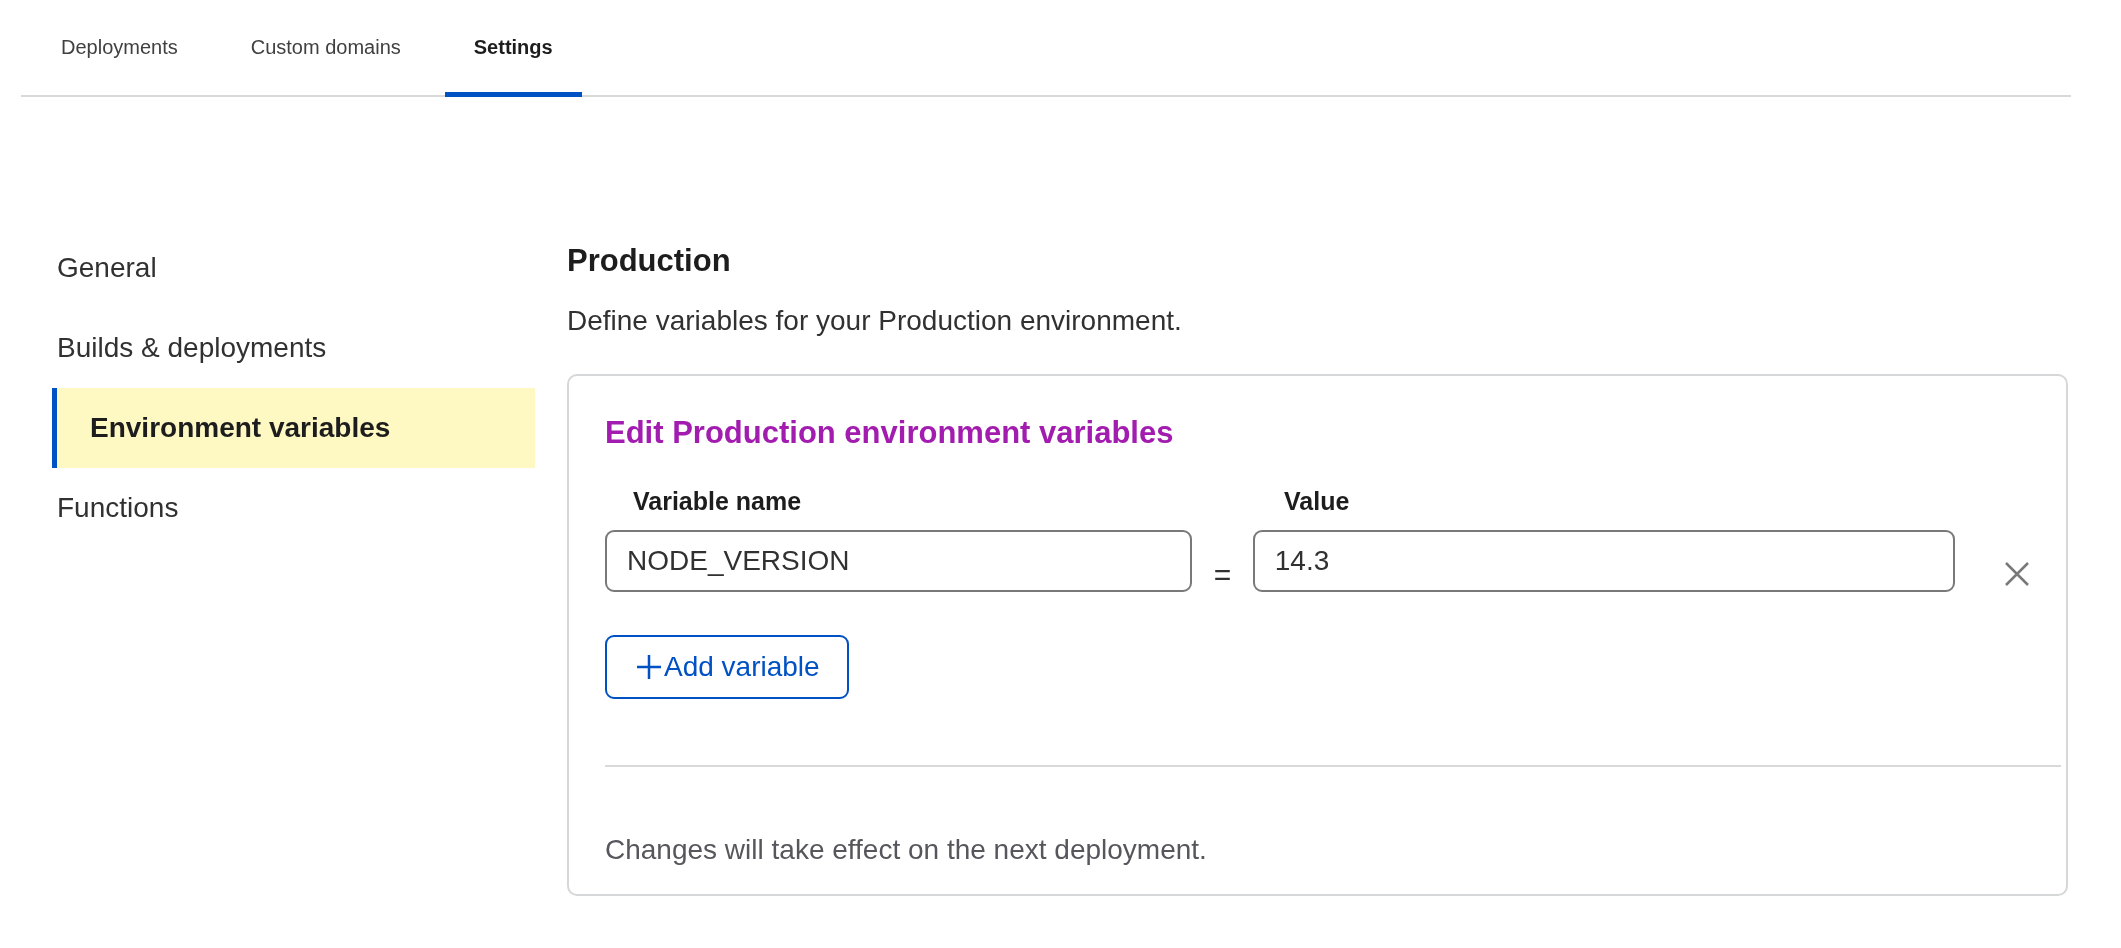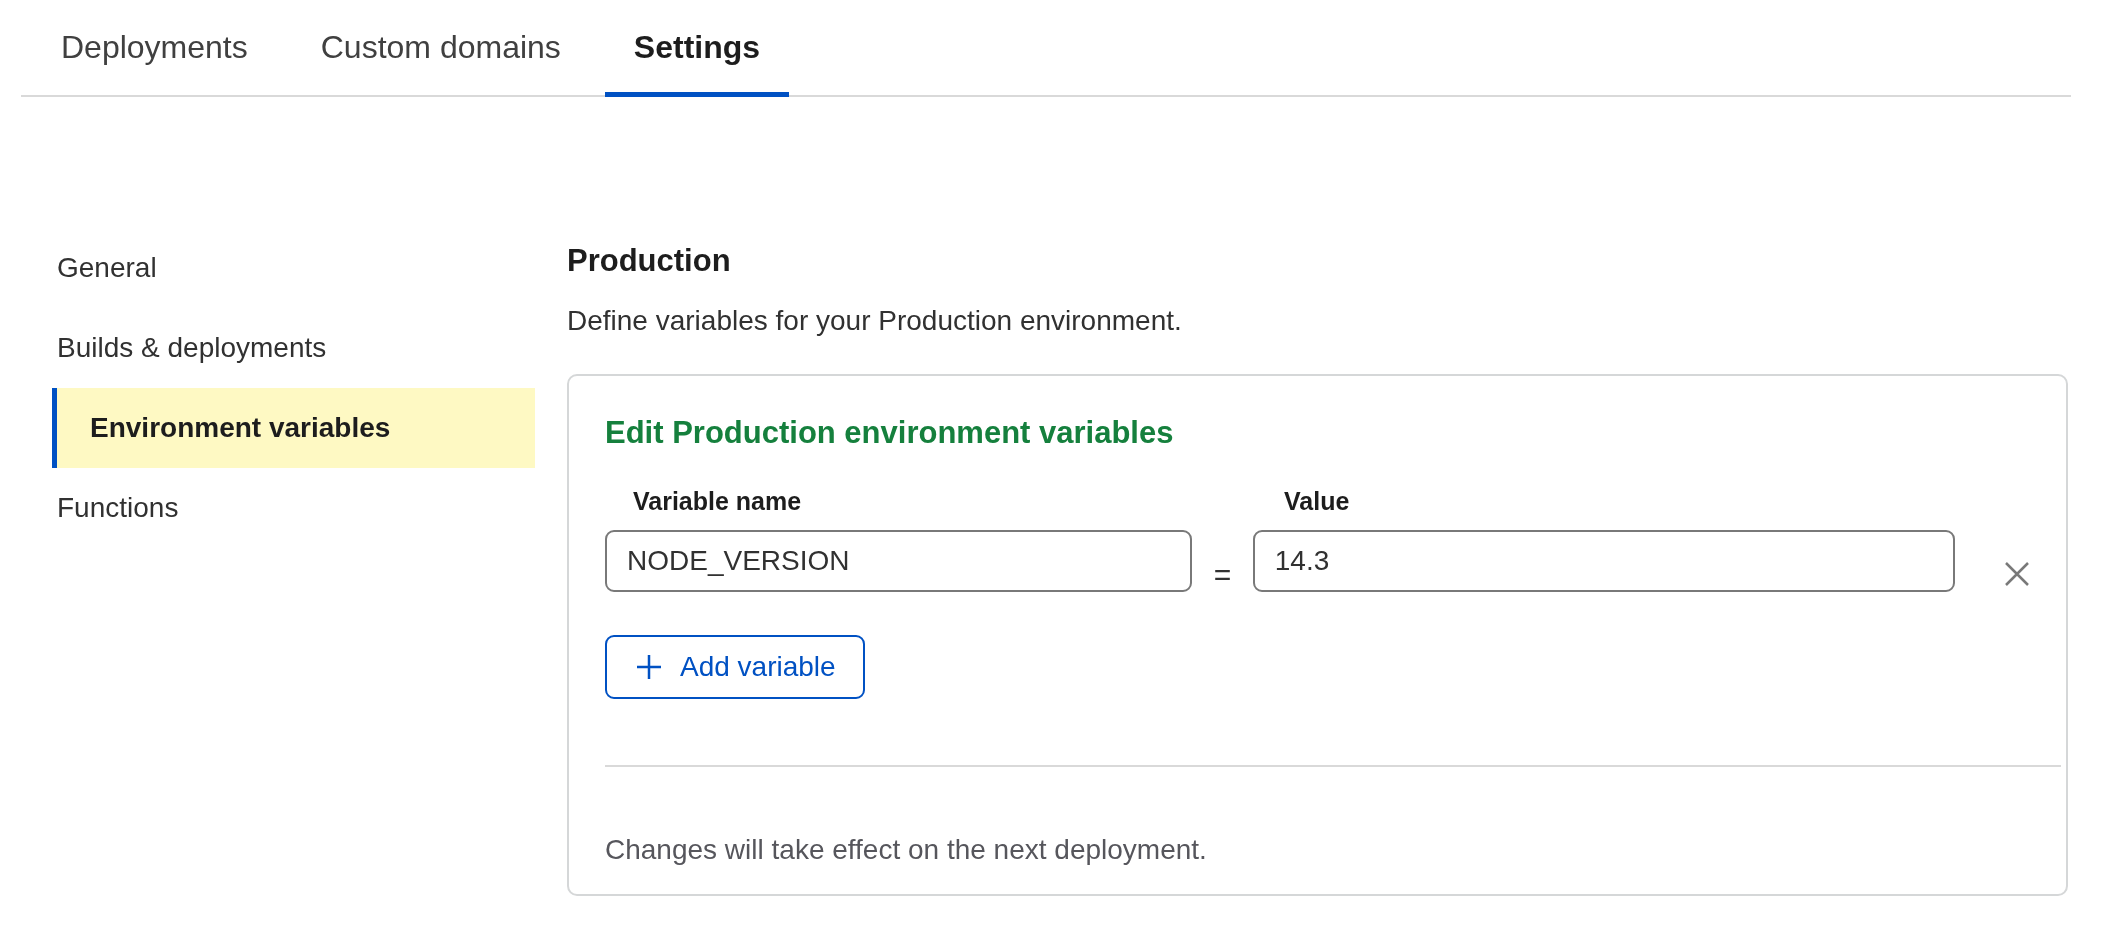--- a/index.html
+++ b/index.html
@@ -3,21 +3,21 @@
 <meta charset="utf-8">
 <style>
   * { margin:0; padding:0; box-sizing:border-box; }
   html,body { width:2121px; height:948px; background:#fff; overflow:hidden;
     font-family:"Liberation Sans", sans-serif; color:#313131; }
 
   
   .tabbar { position:absolute; top:0; left:21px; width:2050px; height:97px;
     border-bottom:2px solid #d9d9d9; display:flex; align-items:stretch;
     padding-left:11px; gap:15px; }
-  .tab { display:flex; align-items:center; padding:0 29px; font-size:32px;
+  .tab { display:flex; align-items:center; padding:0 29px; font-size:20px;
     color:#404040; position:relative; cursor:pointer; white-space:nowrap; }
   .tab.active { font-weight:700; color:#1d1d1d; }
   .tab.active::after { content:""; position:absolute; left:0; right:0;
     bottom:-2px; height:5px; background:var(--accent); }
 
   :root { --accent:#0051c3; }
 
   
   .sidebar { position:absolute; top:228px; left:19px; width:516px; }
   .side-item { height:80px; display:flex; align-items:center;
@@ -27,39 +27,39 @@
     font-weight:700; color:#1d1d1d;margin-left:33px; }
 
   
   .main { position:absolute; top:228px; left:567px; width:1262px; }
   .page-heading { font-size:31px; line-height:38px; font-weight:700;
     color:#1d1d1d; margin-top:14px; }
   .page-desc { font-size:28px; line-height:34px; margin-top:24px; color:#313131; }
 
   .card { margin-top:36px; width:1501px; border:2px solid #d5d7d8;
     border-radius:10px; padding:38px 31px 28px 36px; background:#fff; }
-  .card-title { font-size:31px; line-height:38px; font-weight:700; color:#15803d; }
+  .card-title { font-size:31px; line-height:38px; font-weight:700; color:#a21caf; }
 
   .labels-row { display:flex; margin-top:34px; font-size:25px; line-height:30px;
     font-weight:700; color:#1d1d1d;margin-left:28px; }
   .labels-row .lbl-name { width:651px; }
 
   .inputs-row { display:flex; align-items:flex-end; margin-top:14px; }
   .txt { height:62px; border:2px solid #797979; border-radius:9px;
     font-size:28px; padding:0 20px; color:#313131; background:#fff;
     font-family:"Liberation Sans", sans-serif; outline:none; }
   .name-input { width:590px; }
   .equals { width:61px; text-align:center; font-size:30px; font-weight:400;
     color:#313131; }
   .value-input { width:706px; }
   .remove-btn { margin-left:44px; width:36px; height:36px; background:none;
     border:none; cursor:pointer; display:flex; align-items:center;
     justify-content:center; }
 
-  .add-btn { margin-top:43px; display:inline-flex; align-items:center; gap:16px;
+  .add-btn { margin-top:43px; display:inline-flex; align-items:center; 
     height:64px; padding:0 27px; background:#fff; border:2.5px solid var(--accent);
     border-radius:9px; color:var(--accent); font-size:28px; cursor:pointer;
     font-family:"Liberation Sans", sans-serif; }
 
   .divider { border:none; border-top:2px solid #d9d9d9; margin:66px -26px 0 0; }
 
   .footer-row { margin-top:67px; display:flex; align-items:center;
     justify-content:space-between; }
   .footer-note { font-size:28px; color:#56565c; }
   .btn { height:63px; border:none; border-radius:9px; font-size:28px;

